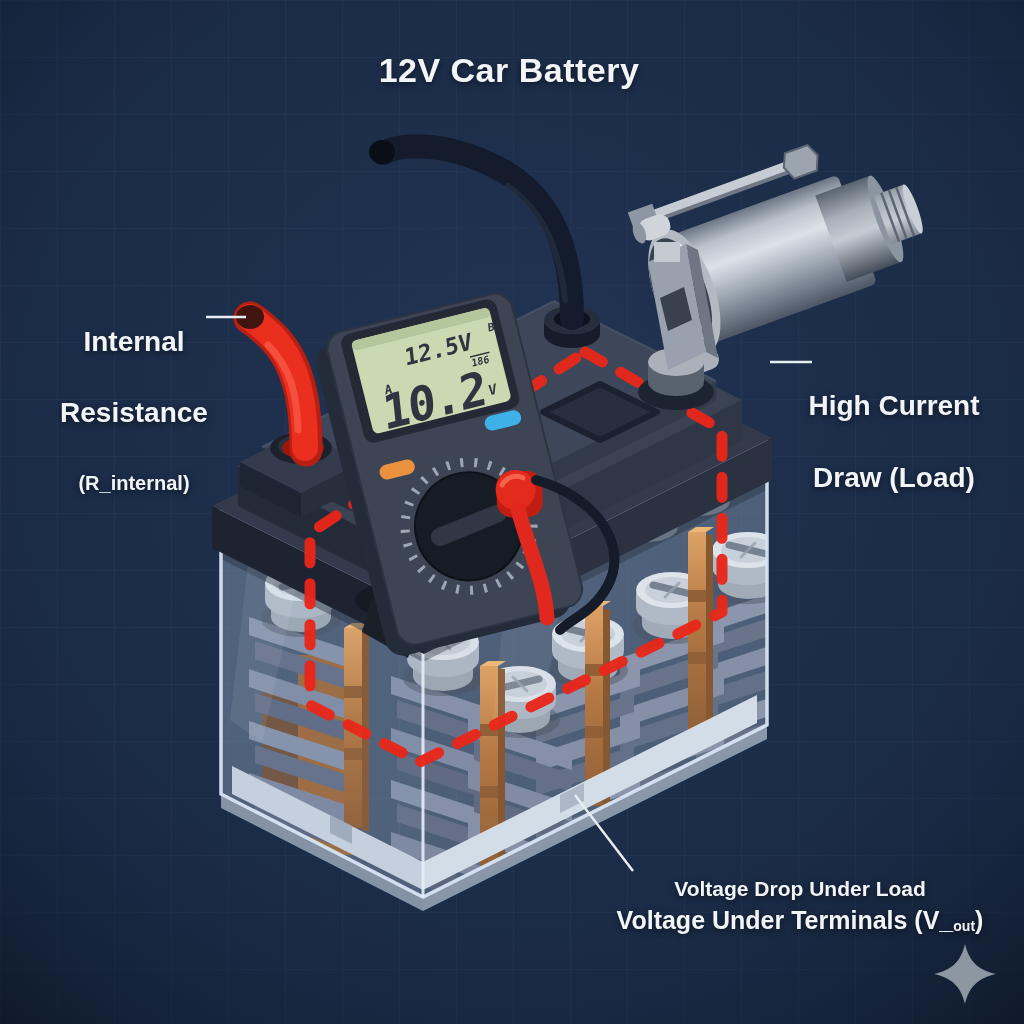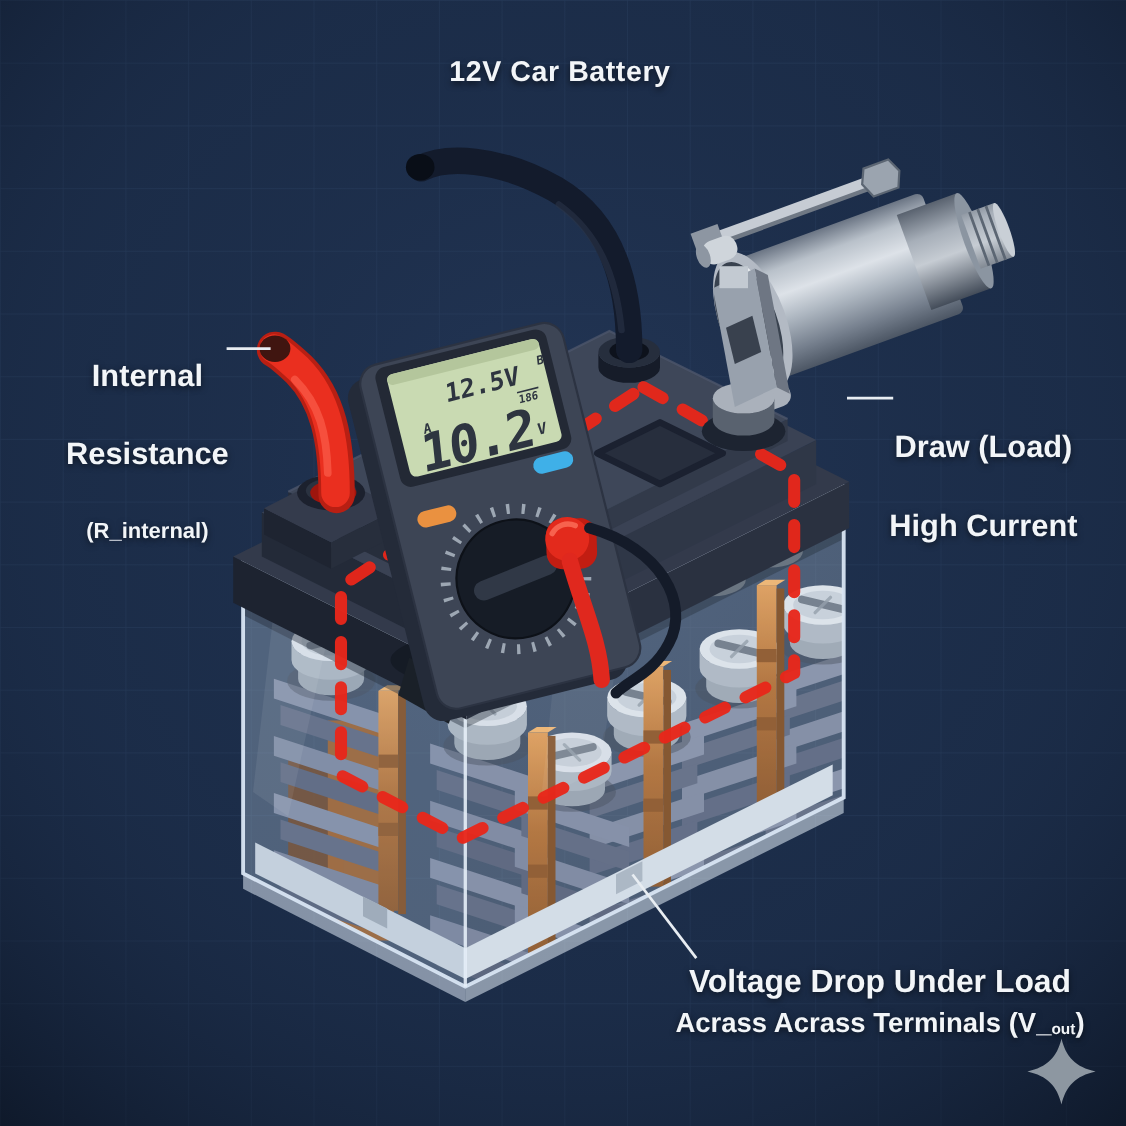--- a/index.html
+++ b/index.html
@@ -1,26 +1,26 @@
 <!DOCTYPE html>
 <html><head>
 <meta charset="utf-8">
 <style>
   html,body{margin:0;padding:0;background:#0d1525;}
   #stage{position:relative;width:1024px;height:1024px;overflow:hidden;
          font-family:"Liberation Sans", sans-serif;background:#15233a;}
   #scene{position:absolute;left:0;top:0;}
   .lbl{position:absolute;color:#f2f5f8;font-weight:bold;text-align:center;
        text-shadow:0 2px 6px rgba(0,0,0,.55);line-height:1.2;}
-  .title{left:339px;top:50px;width:340px;font-size:26px;letter-spacing:.5px;}
+  .title{left:339px;top:50px;width:340px;font-size:34px;letter-spacing:.5px;}
   .internal{left:18px;top:288px;width:232px;font-size:28px;line-height:35px;}
   .internal .l3{font-size:20px;}
   .highcur{left:780px;top:352px;width:228px;font-size:28px;line-height:36px;}
   .voltage{left:580px;top:876px;width:440px;}
-  .voltage .l1{font-size:29px;display:block;}
+  .voltage .l1{font-size:21px;display:block;}
   .voltage .l2{font-size:25px;display:block;margin-top:4px;}
   .voltage .sub{font-size:14px;position:relative;top:2px;}
   .block{display:block;margin-top:36px;}
 </style>
 </head>
 <body>
 
 <div id="stage">
 <svg id="scene" width="1024" height="1024" viewBox="0 0 1024 1024">
   <defs>
@@ -279,21 +279,21 @@
 
 <div class="lbl title">12V Car Battery</div>
 
 <div class="lbl internal">
   <span class="block">Internal</span>
   <span class="block">Resistance</span>
   <span class="block l3">(R_internal)</span>
 </div>
 
 <div class="lbl highcur">
+  <span class="block">High Current</span>
   <span class="block">Draw (Load)</span>
-  <span class="block">High Current</span>
 </div>
 
 <div class="lbl voltage">
   <span class="l1">Voltage Drop Under Load</span>
-  <span class="l2"><span>Acrass Acrass Terminals (V_</span><span class="sub">out</span><span>)</span></span>
+  <span class="l2"><span>Voltage Under Terminals (V_</span><span class="sub">out</span><span>)</span></span>
 </div>
 </div>
 
 </body></html>

